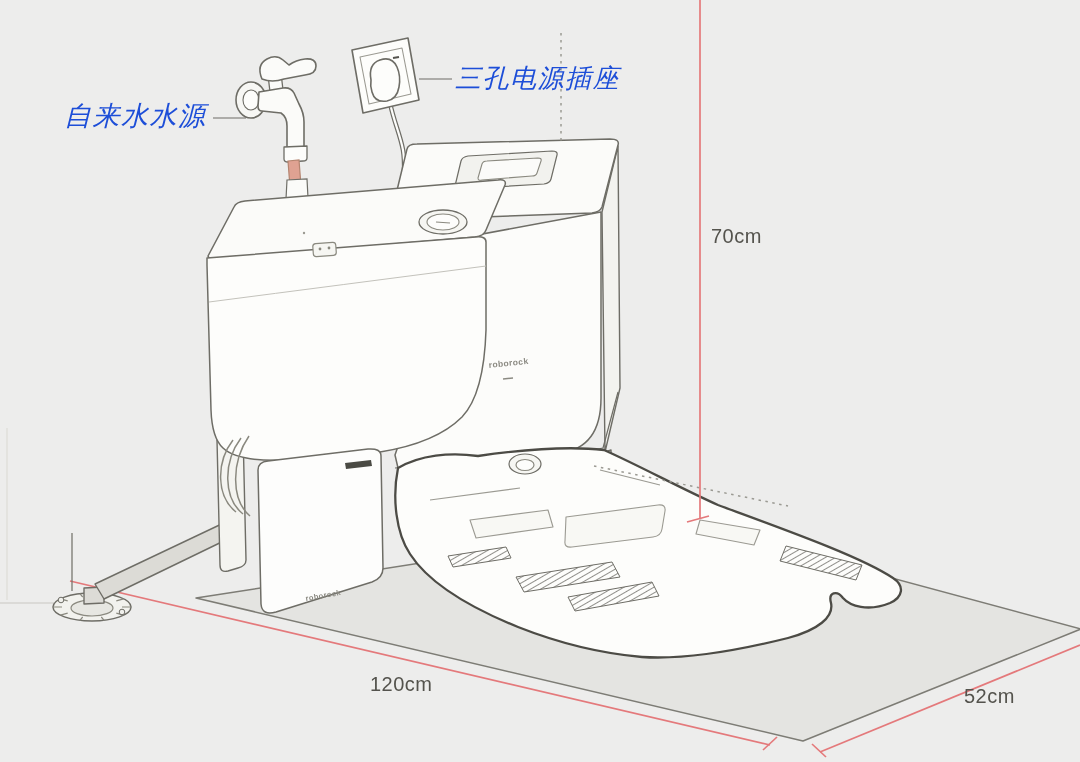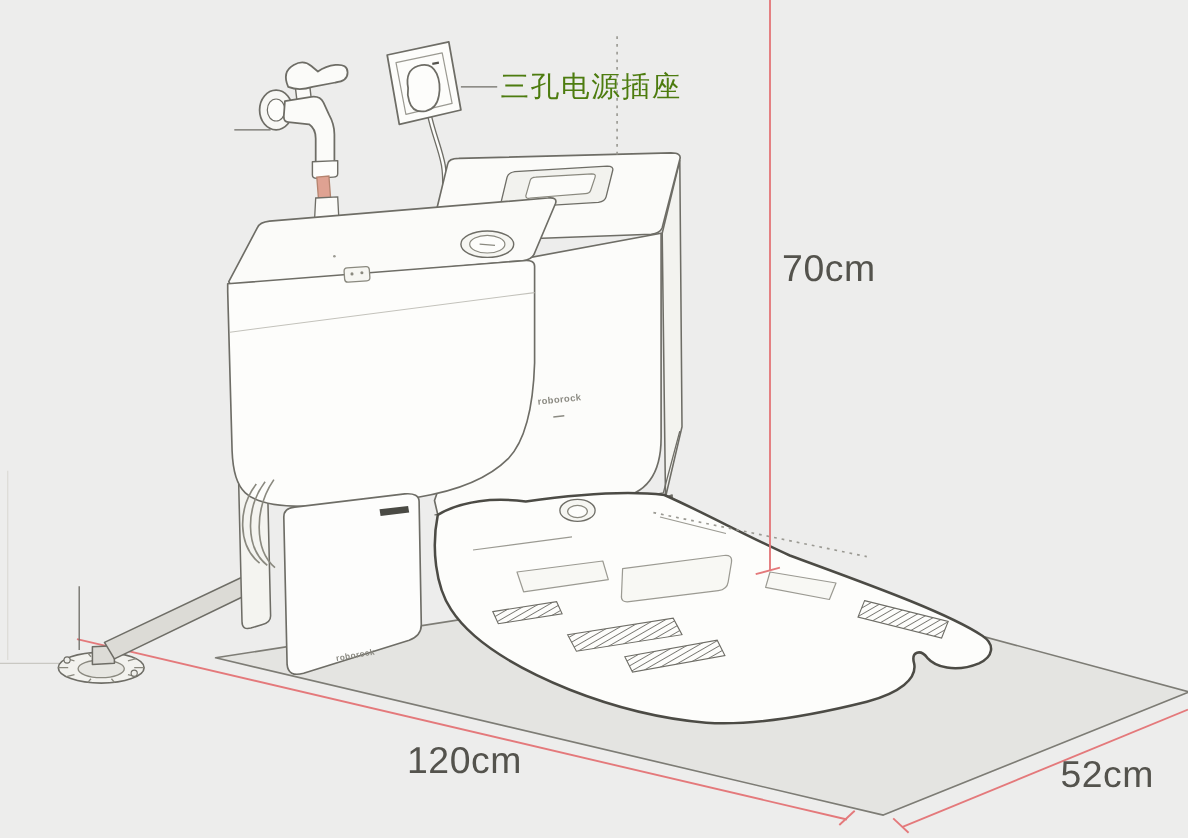--- a/index.html
+++ b/index.html
@@ -1,21 +1,21 @@
 <!DOCTYPE html>
 <html><head>
 <meta charset="utf-8">
 <style>
   html,body{margin:0;padding:0;background:#ededec;}
   .stage{position:relative;width:1080px;height:762px;background:#ededec;overflow:hidden;
          font-family:"Liberation Sans",sans-serif;}
   .stage svg{position:absolute;left:0;top:0;}
-  .label{position:absolute;white-space:nowrap;color:#4d7c0f;font-size:27px;font-weight:500;
-         letter-spacing:1.5px;line-height:1.25;}
-  .dim{position:absolute;white-space:nowrap;color:#54534d;font-size:34px;font-weight:400;
+  .label{position:absolute;white-space:nowrap;color:#1d4ed8;font-size:27px;font-weight:500;
+         letter-spacing:1.5px;line-height:1.25;font-style:italic;}
+  .dim{position:absolute;white-space:nowrap;color:#54534d;font-size:20px;font-weight:400;
        letter-spacing:.5px;line-height:1.2;}
   .brand-text{font-size:8.5px;letter-spacing:.4px;fill:#8b8a82;font-weight:600;
               font-family:"Liberation Sans",sans-serif;}
 </style>
 </head>
 <body>
 
 <div class="stage">
 
 <svg width="1080" height="762" viewBox="0 0 1080 762">
@@ -162,20 +162,21 @@
     <path d="M812,744 L826,757"></path>
   </g>
 
   <g stroke="#6e6d66" stroke-width="1.2" fill="none">
     <path d="M213,118 L246,118"></path>
     <path d="M419,79 L452,79"></path>
     <path d="M72,533 L72,591"></path>
   </g>
 </svg>
 
+<div class="label" style="left:64px;top:100px">自来水水源</div>
 
 <div class="label" style="left:455px;top:62px;font-size:26px">三孔电源插座</div>
 
 
 <div class="dim" style="left:711px;top:224px">70cm</div>
 
 <div class="dim" style="left:370px;top:672px">120cm</div>
 
 <div class="dim" style="left:964px;top:684px">52cm</div>
 

